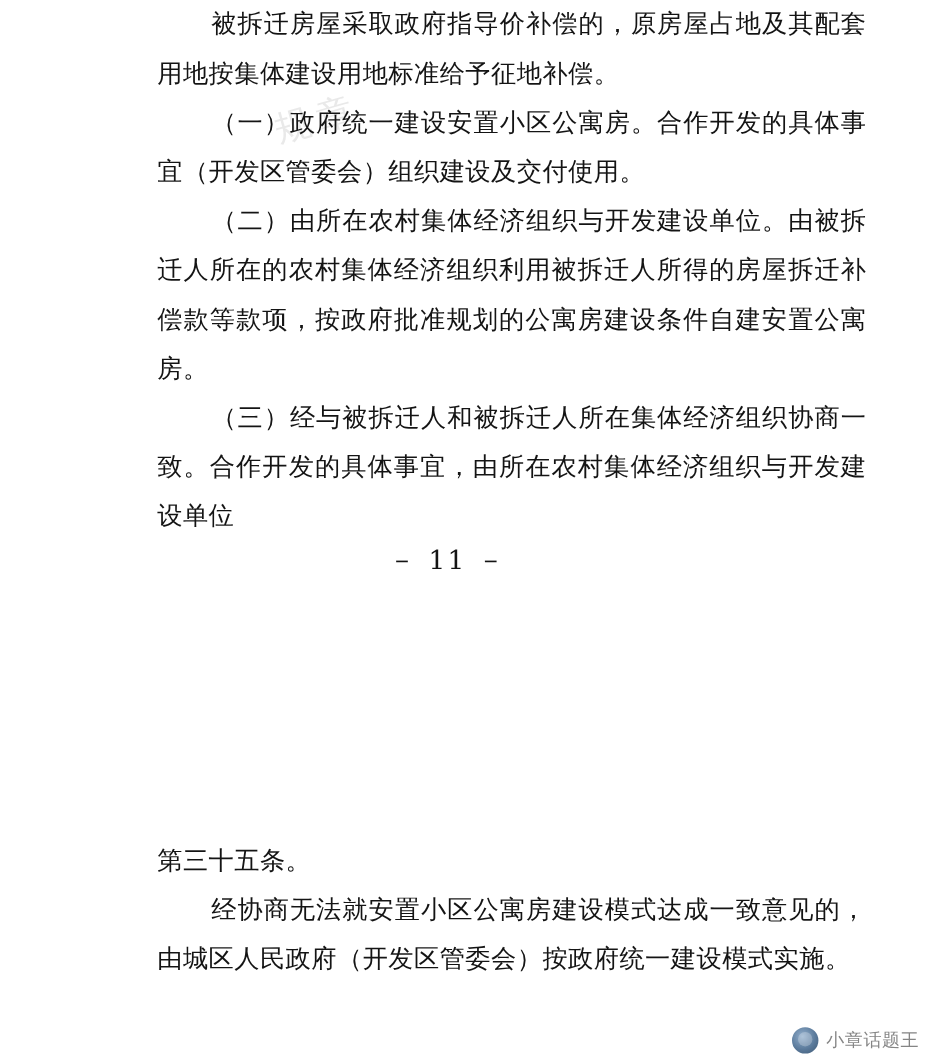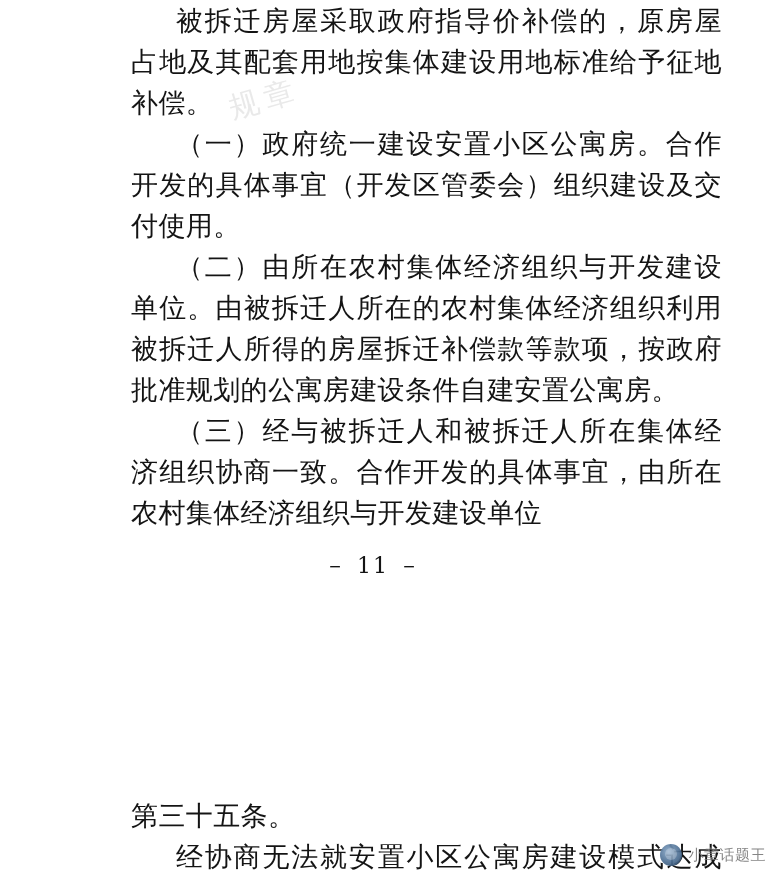--- a/index.html
+++ b/index.html
@@ -18,41 +18,40 @@
     overflow: hidden;
     background: #ffffff;
   }
   .doc-body {
     position: absolute;
     left: 0;
     top: 0;
     width: 776px;
   }
   .para {
-    font-size: 27px;
+    font-size: 21px;
     line-height: 41px;
     letter-spacing: 0.4px;
     color: #141414;
     margin: 0;
     padding: 0 54px 0 131px;
     text-align: justify;
     text-justify: inter-ideograph;
     text-indent: 0;
   }
   .para.indent {
     text-indent: 45px;
   }
   .page-number {
     font-size: 22px;
     line-height: 34px;
     color: #141414;
     text-align: center;
     padding-right: 30px;
     letter-spacing: 2px;
-    margin-top: 16px;
   }
   .spacer-blank {
     height: 212px;
   }
   .lower-block {
     margin-top: 0;
   }
   
   .stamp-artifact {
     position: absolute;
@@ -65,21 +64,21 @@
     letter-spacing: 6px;
     transform: rotate(-16deg);
     pointer-events: none;
     user-select: none;
     font-family: "DejaVu Serif", "Liberation Serif", serif;
   }
   
   .watermark {
     position: absolute;
     right: 10px;
-    bottom: 16px;
+    bottom: 4px;
     display: flex;
     align-items: center;
     gap: 7px;
     opacity: 0.92;
   }
   .wm-avatar {
     width: 22px;
     height: 22px;
     border-radius: 50%;
     background: radial-gradient(circle at 40% 35%, #8aa9c9 0%, #4d6f93 55%, #2e4a68 100%);

